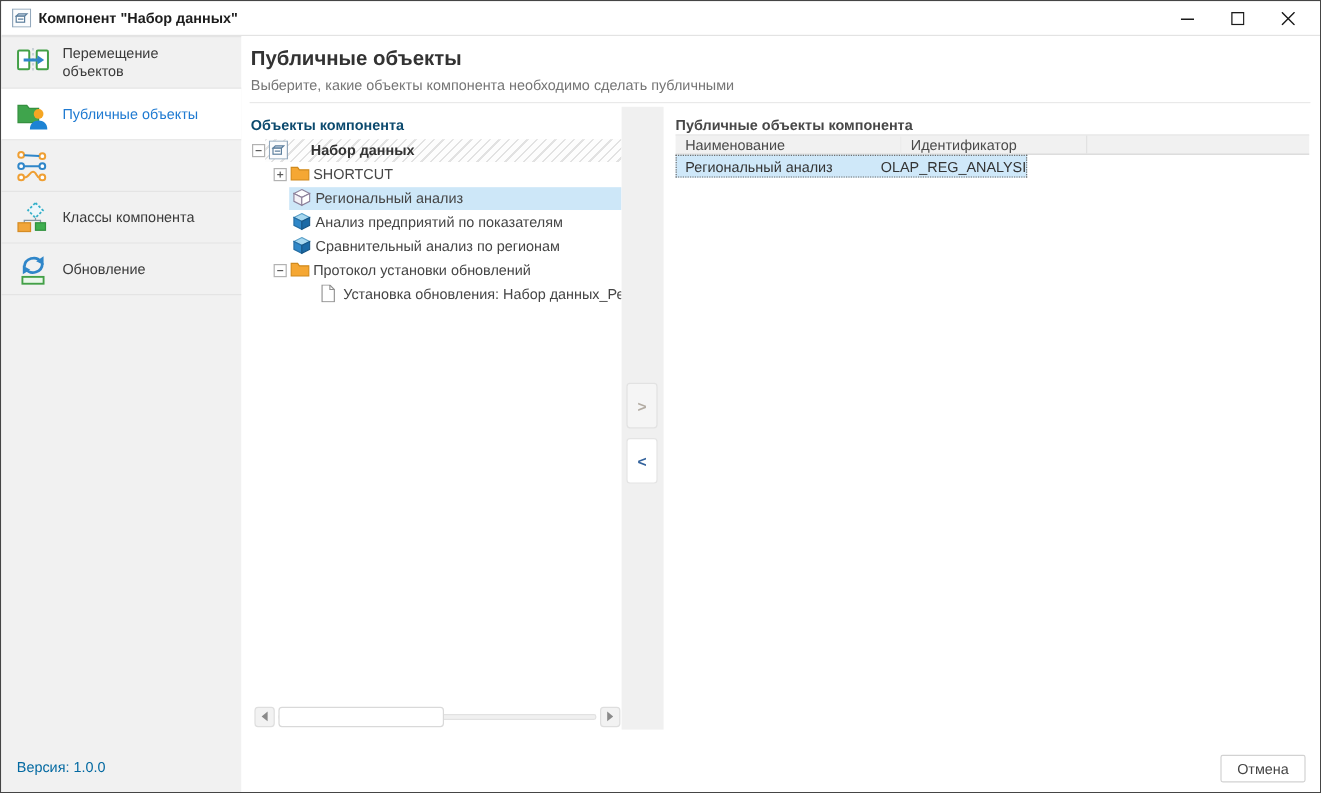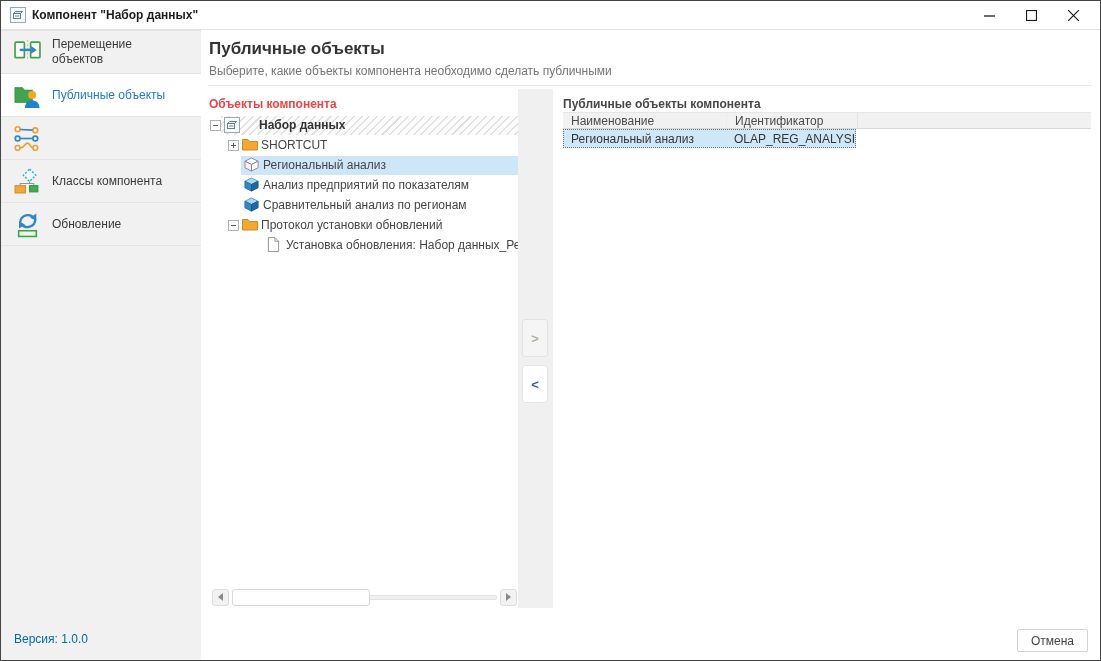--- a/index.html
+++ b/index.html
@@ -23,21 +23,21 @@
     border-bottom:1px solid #e4e4e4; color:#3a3a3a; }
   .side-item .s-icon{ width:27px; height:27px; flex:none; }
   .side-item .s-label{ margin-left:11px; line-height:1.25; width:132px; }
   .side-item.active{ background:#fff; color:#1f7ad1; }
   .version{ position:absolute; left:13px; bottom:14px; color:#0369a1; }
   
   .page-title{ position:absolute; left:208px; top:38px; font-size:17px; font-weight:700; color:#333; }
   .page-subtitle{ position:absolute; left:208px; top:63px; color:#757575; }
   .header-rule{ position:absolute; left:207px; top:84px; width:884px; height:1px; background:#e9e9e9; }
   
-  .tree-caption{ position:absolute; left:208px; top:96px; font-weight:700; color:#ef4444; }
+  .tree-caption{ position:absolute; left:208px; top:96px; font-weight:700; color:#0c4a6e; }
   .tree-panel{ position:absolute; left:204px; top:111px; width:313px; height:496px; background:#fff;
     overflow:hidden; padding-top:3px; }
   .trow{ height:20px; display:flex; align-items:center; white-space:nowrap; }
   .expander{ width:11px; height:11px; border:1px solid #b2b2b2; background:#fff; position:relative; flex:none; }
   .expander::before{ content:""; position:absolute; left:2px; right:2px; top:4px; height:1px; background:#5a5a5a; }
   .expander.plus::after{ content:""; position:absolute; top:2px; bottom:2px; left:4px; width:1px; background:#5a5a5a; }
   .tfill{ flex:1; height:19px; display:flex; align-items:center; gap:3px; padding-left:3px; min-width:0; overflow:hidden; }
   .tfill.hatch{ background:repeating-linear-gradient(135deg,#e2e2e2 0 1.5px,#fdfdfd 1.5px 5.5px); }
   .tfill.selected{ background:#cde7f8; }
   .ticon{ width:16px; height:16px; flex:none; display:inline-flex; }
@@ -56,21 +56,21 @@
   .sb-thumb{ position:absolute; left:0; top:0; width:138px; height:17px; background:#fff; border:1px solid #d9d9d9; border-radius:3px; }
   
   .mid-strip{ position:absolute; left:517px; top:88px; width:35px; height:519px; background:#f0f0f0; }
   .xfer-btn{ position:absolute; left:4px; width:26px; height:38px; border-radius:3px;
     display:flex; align-items:center; justify-content:center; font-size:13px; font-weight:700; }
   .xfer-right{ top:230px; background:#f5f5f5; border:1px solid #e2e2e2; color:#b3aca3; }
   .xfer-left{ top:276px; background:#fff; border:1px solid #e4e4e4; color:#33629c; }
   
   .pub-caption{ position:absolute; left:562px; top:96px; font-weight:700; color:#474747; }
   .grid-head{ position:absolute; left:562px; top:111px; width:528px; height:17px; background:#f1f1f1;
-    border-top:1px solid #e6e6e6; border-bottom:1px solid #d7d7d7; display:flex; align-items:center; color:#4a4a4a; }
+    border-top:1px solid #e6e6e6; border-bottom:1px solid #d7d7d7; display:flex; align-items:center; color:#4a4a4a;gap:24px; }
   .gh-c1{ width:163px; padding-left:8px; } 
   .gh-c2{ width:131px; padding-left:8px; border-left:1px solid #ececec; }
   .gh-c3{ flex:1; border-left:1px solid #e2e2e2; height:100%; }
   .grid-row{ position:absolute; left:562px; top:128px; width:293px; height:19px; background:#cfe8f9;
     border:1px dotted #6e6e6e; display:flex; align-items:center; color:#343434; }
   .gr-c1{ width:162px; padding-left:7px; overflow:hidden; white-space:nowrap; }
   .gr-c2{ flex:1; padding-left:8px; overflow:hidden; white-space:nowrap; }
   
   .btn{ position:absolute; top:628px; height:23px; background:#fff; border:1px solid #d2d2d2; border-radius:2px;
     display:flex; align-items:center; justify-content:center; color:#444; }

